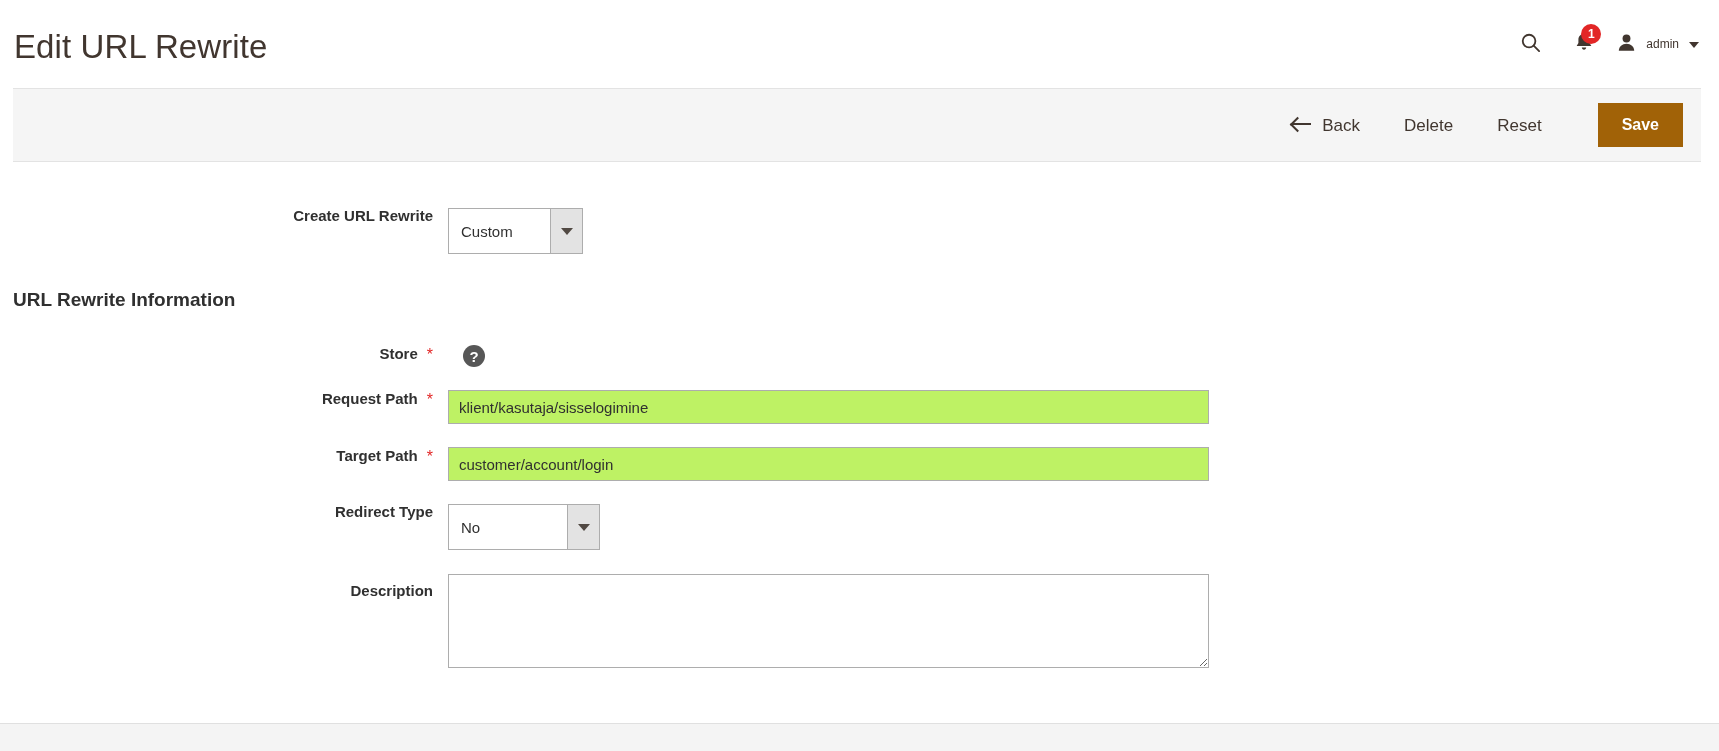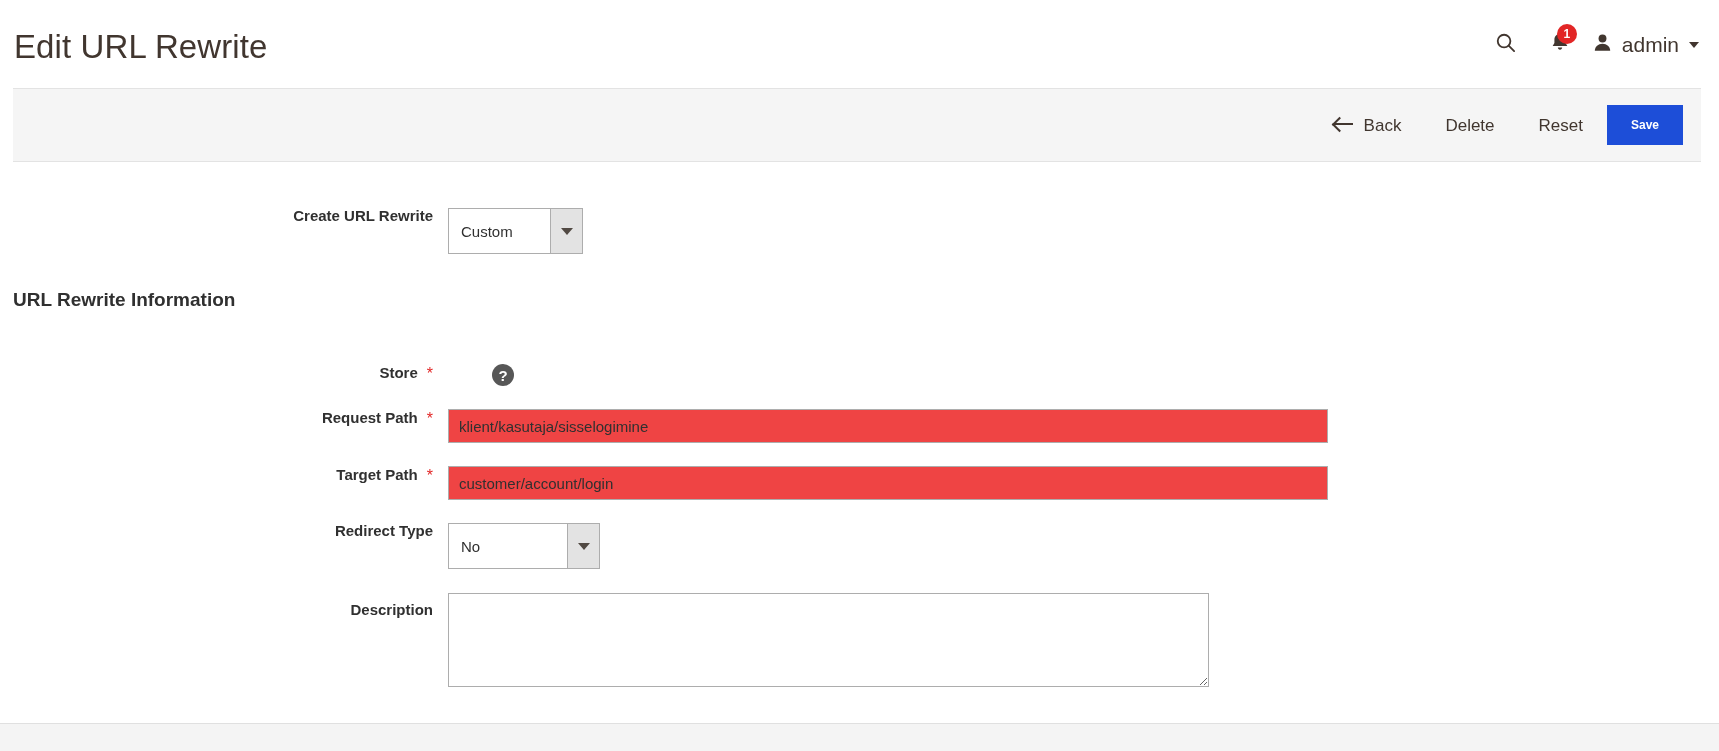--- a/index.html
+++ b/index.html
@@ -72,21 +72,21 @@
     text-align: center;
   }
   .admin-wrap {
     display: flex;
     align-items: center;
     gap: 9px;
     cursor: pointer;
     padding-left: 4px;
   }
   .admin-name {
-    font-size: 21px;
+    font-size: 12px;
     color: #41362f;
     line-height: 1;
   }
   .caret-down {
     width: 0; height: 0;
     border-left: 5px solid transparent;
     border-right: 5px solid transparent;
     border-top: 6px solid #41362f;
     margin-left: 1px;
     position: relative;
@@ -140,26 +140,26 @@
   .arrow-left::after {
     content: "";
     position: absolute;
     left: 0px; top: 2.5px;
     width: 9px; height: 9px;
     border-left: 2px solid #41362f;
     border-bottom: 2px solid #41362f;
     transform: rotate(45deg);
   }
   .tb-btn.save {
-    background: #1d4ed8;
+    background: #a16207;
     color: #ffffff;
     font-weight: 700;
-    font-size: 12px;
+    font-size: 16px;
     padding: 14px 24px;
-    margin-left: 24px;
+    margin-left: 56px;
     border-radius: 0;
   }
 
   
   .form-area {
     position: relative;
     padding-top: 24px;
   }
   .field-row {
     display: flex;
@@ -227,24 +227,24 @@
     border-right: 6px solid transparent;
     border-top: 7px solid #514943;
     display: block;
   }
   .sel-create { }
   .sel-create .value { width: 101px; }
   .sel-store .value { width: 139px; }
   .sel-redirect .value { width: 118px; }
 
   .text-input {
-    width: 880px;
+    width: 761px;
     height: 34px;
     border: 1px solid #adadad;
-    background: #ef4444;
+    background: #bef264;
     font-family: "Liberation Sans", sans-serif;
     font-size: 15px;
     color: #303030;
     padding: 0 10px;
     outline: none;
   }
   .textarea {
     width: 761px;
     height: 94px;
     border: 1px solid #adadad;
@@ -358,21 +358,21 @@
           <span class="value">Custom</span>
           <span class="arrow-box">
               <i></i>
             </span>
         </div>
       </div>
     </div>
 
     <div class="section-heading" style="margin-top:36px;">URL Rewrite Information</div>
 
-    <div class="field-row" style="margin-top:55px;gap:29px;">
+    <div class="field-row" style="margin-top:36px;">
       <div class="field-label-col">
         <span class="field-label">Store</span>
         <span class="req-star">*</span>
       </div>
       <div class="field-ctrl-col">
         <div class="help-icon">?</div>
       </div>
     </div>
 
     <div class="field-row" style="margin-top:23px;">

